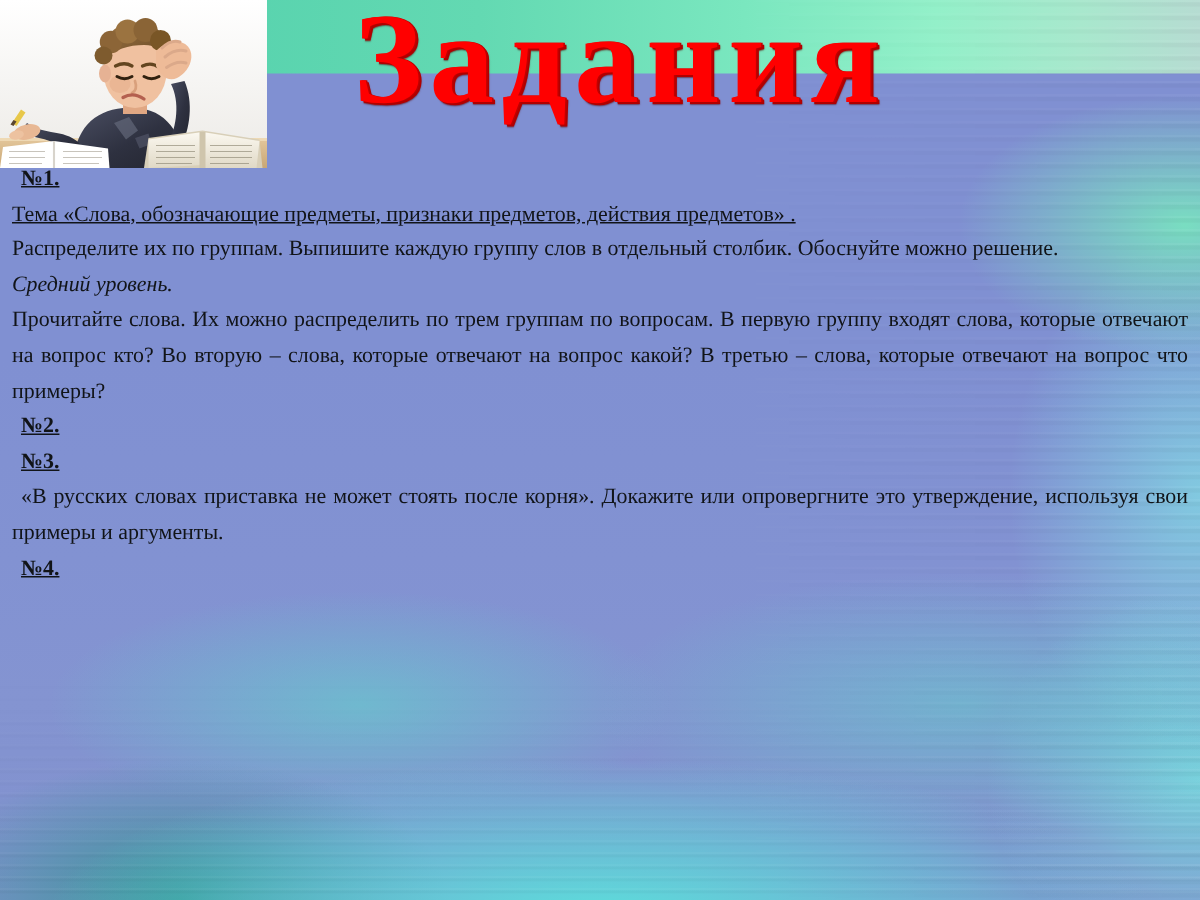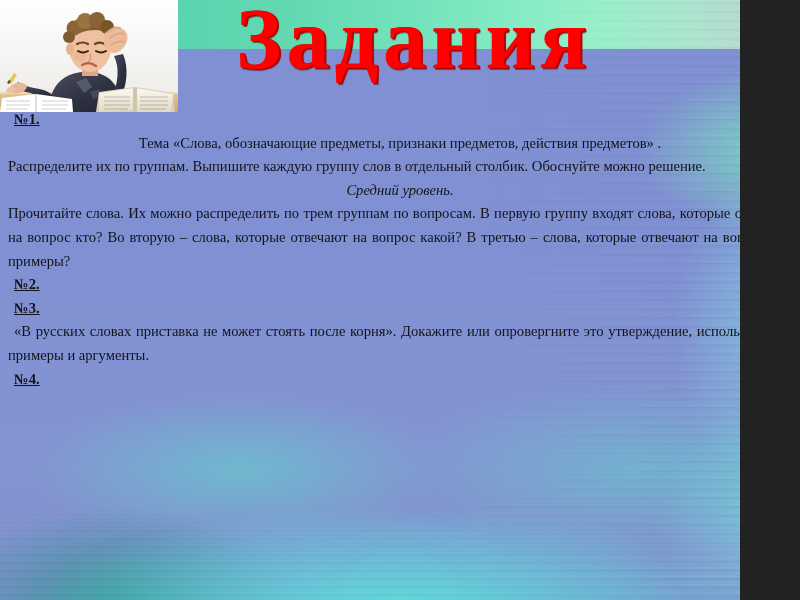--- a/index.html
+++ b/index.html
@@ -4,21 +4,21 @@
 <title>Задания</title>
 <style>
   html, body {
     margin: 0;
     padding: 0;
     background: #222;
   }
 
   #slide {
     position: relative;
-    width: 740px;
+    width: 800px;
     height: 600px;
     overflow: hidden;
     font-family: "Liberation Serif", "DejaVu Serif", serif;
     background: #e5e5e5;
   }
 
   
   .bg-layer {
     position: absolute;
     inset: 0;
@@ -146,26 +146,27 @@
   }
 
   .num {
     font-weight: bold;
     text-decoration: underline;
     text-align: left;
     padding-left: 6px;
   }
 
   .lead {
-    text-align: center;
+    text-align: left;
+    text-decoration: underline;
   }
 
   .lvl {
     font-style: italic;
-    text-align: center;
+    text-align: left;
   }
 
   .para {
     text-indent: 6px;
   }
 
   .para-noindent {
     text-indent: 0;
   }
 </style>

